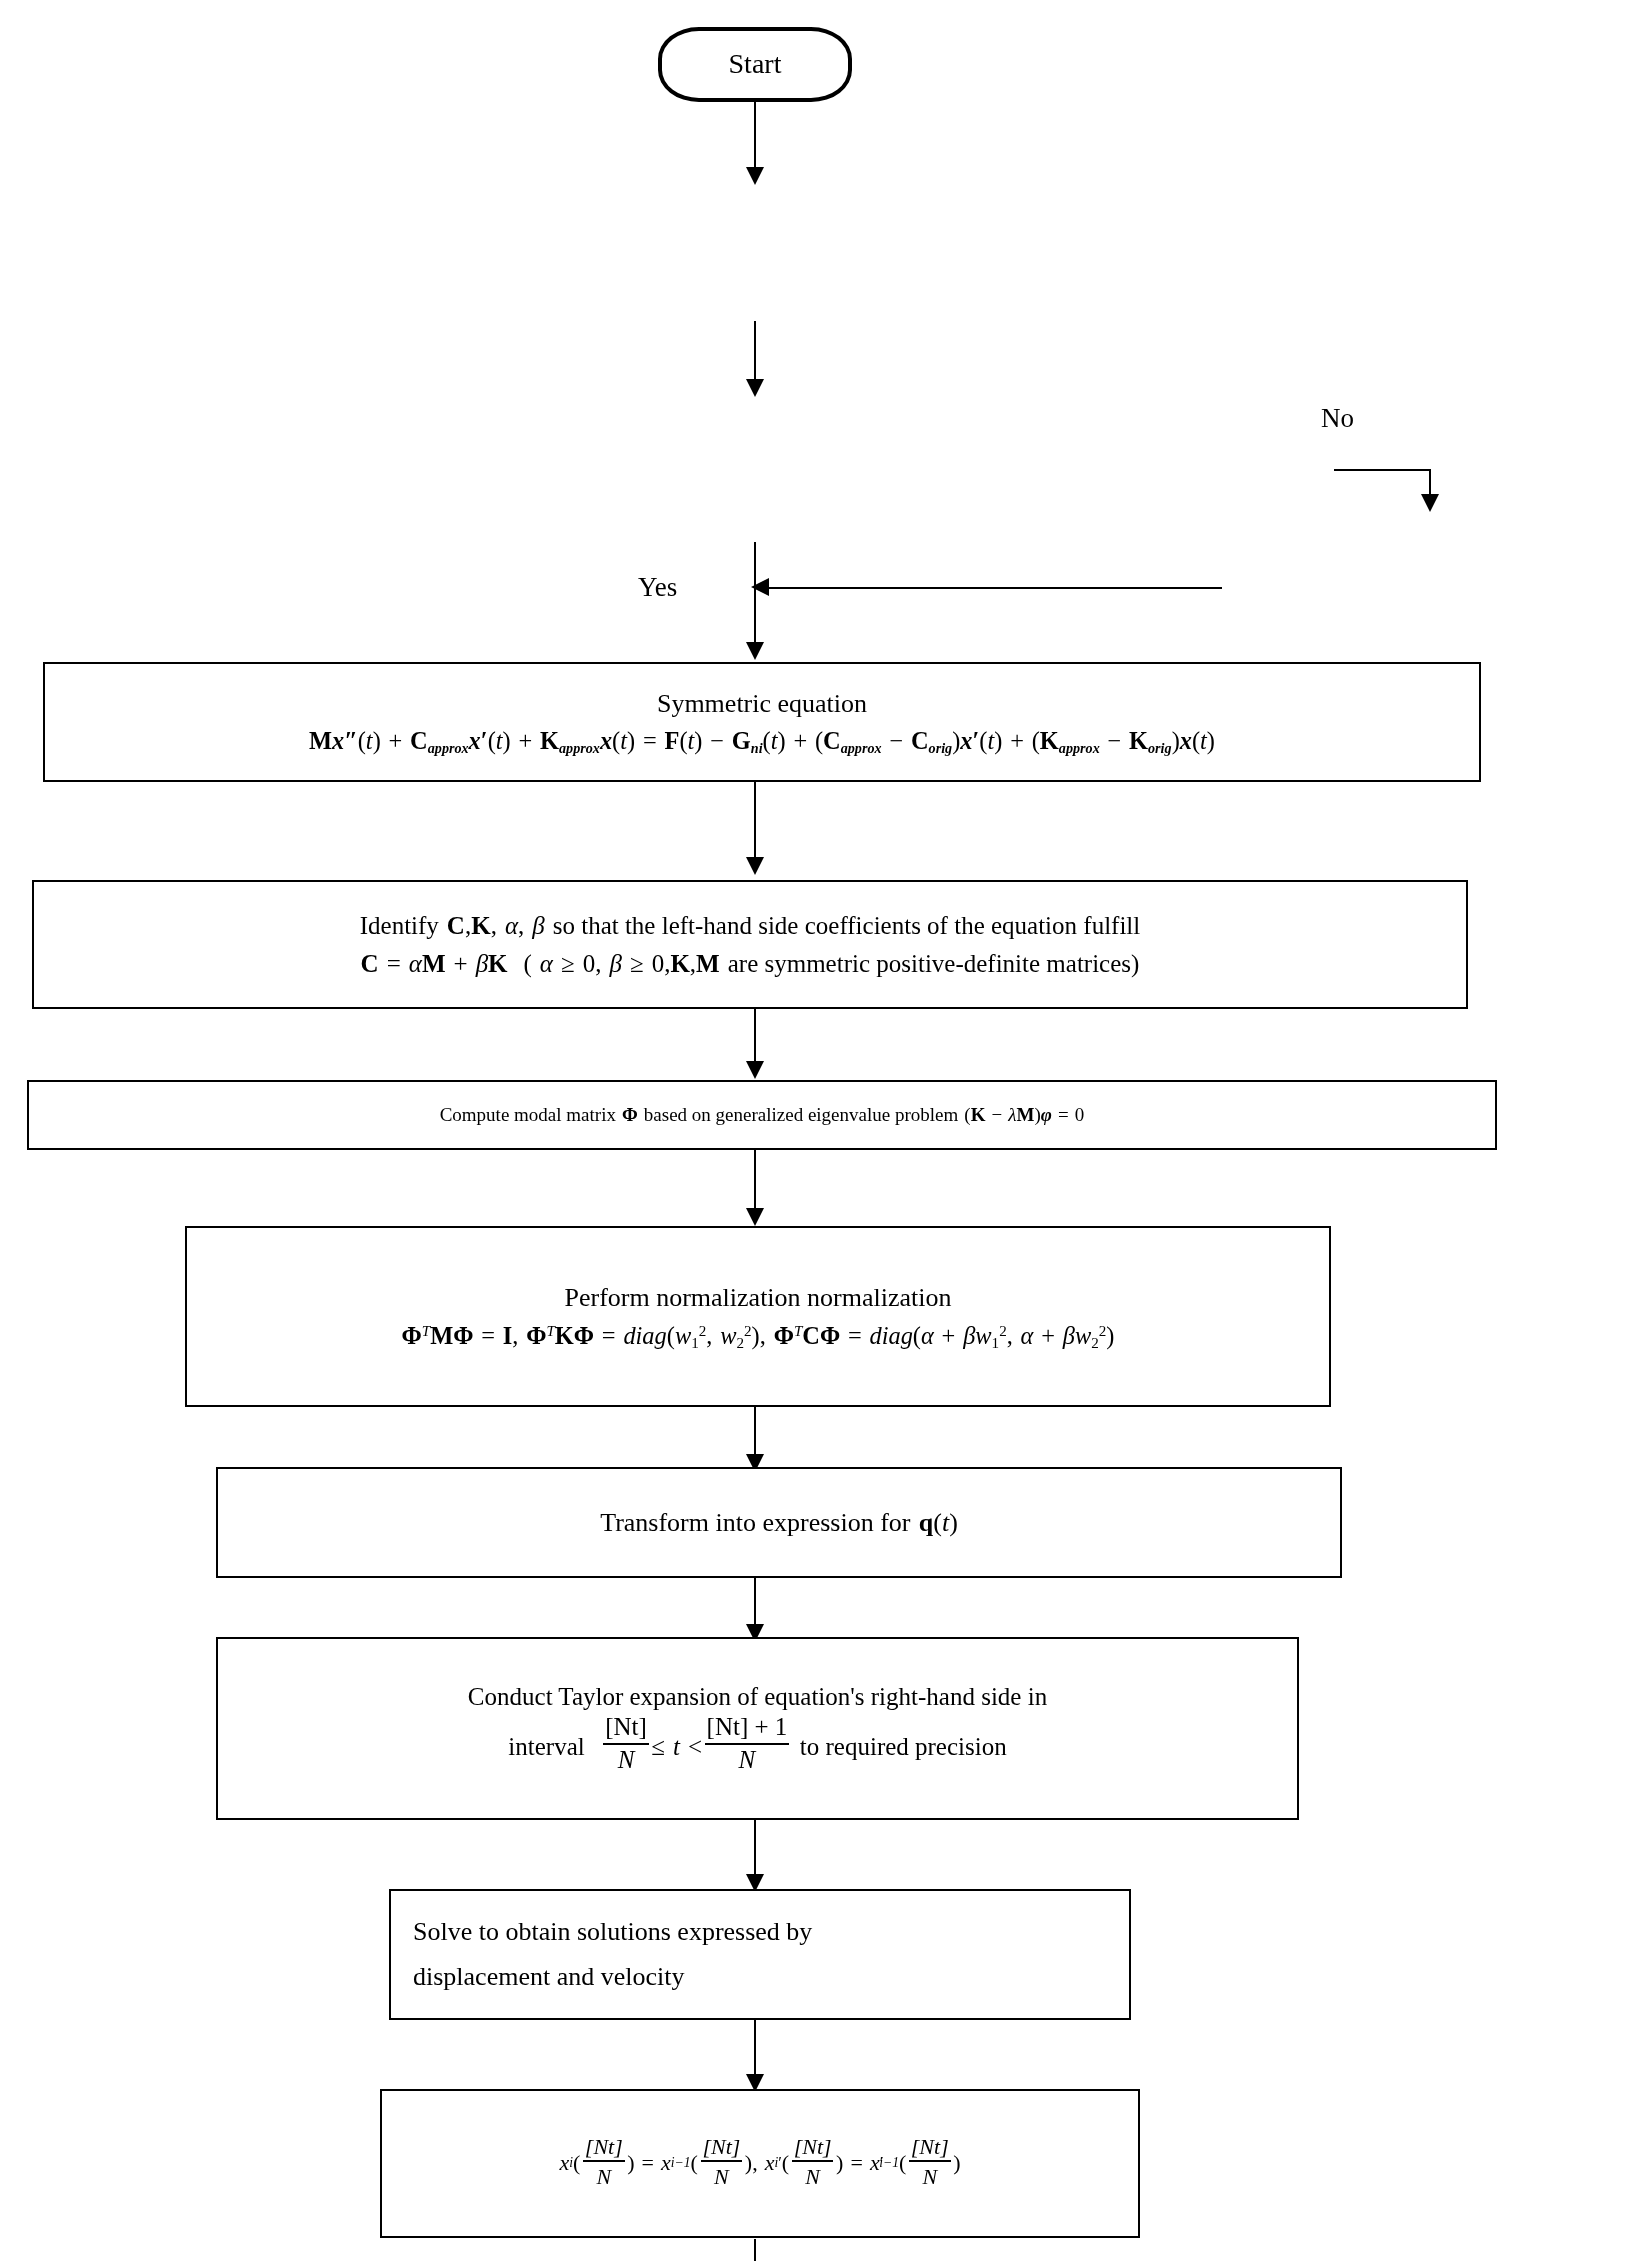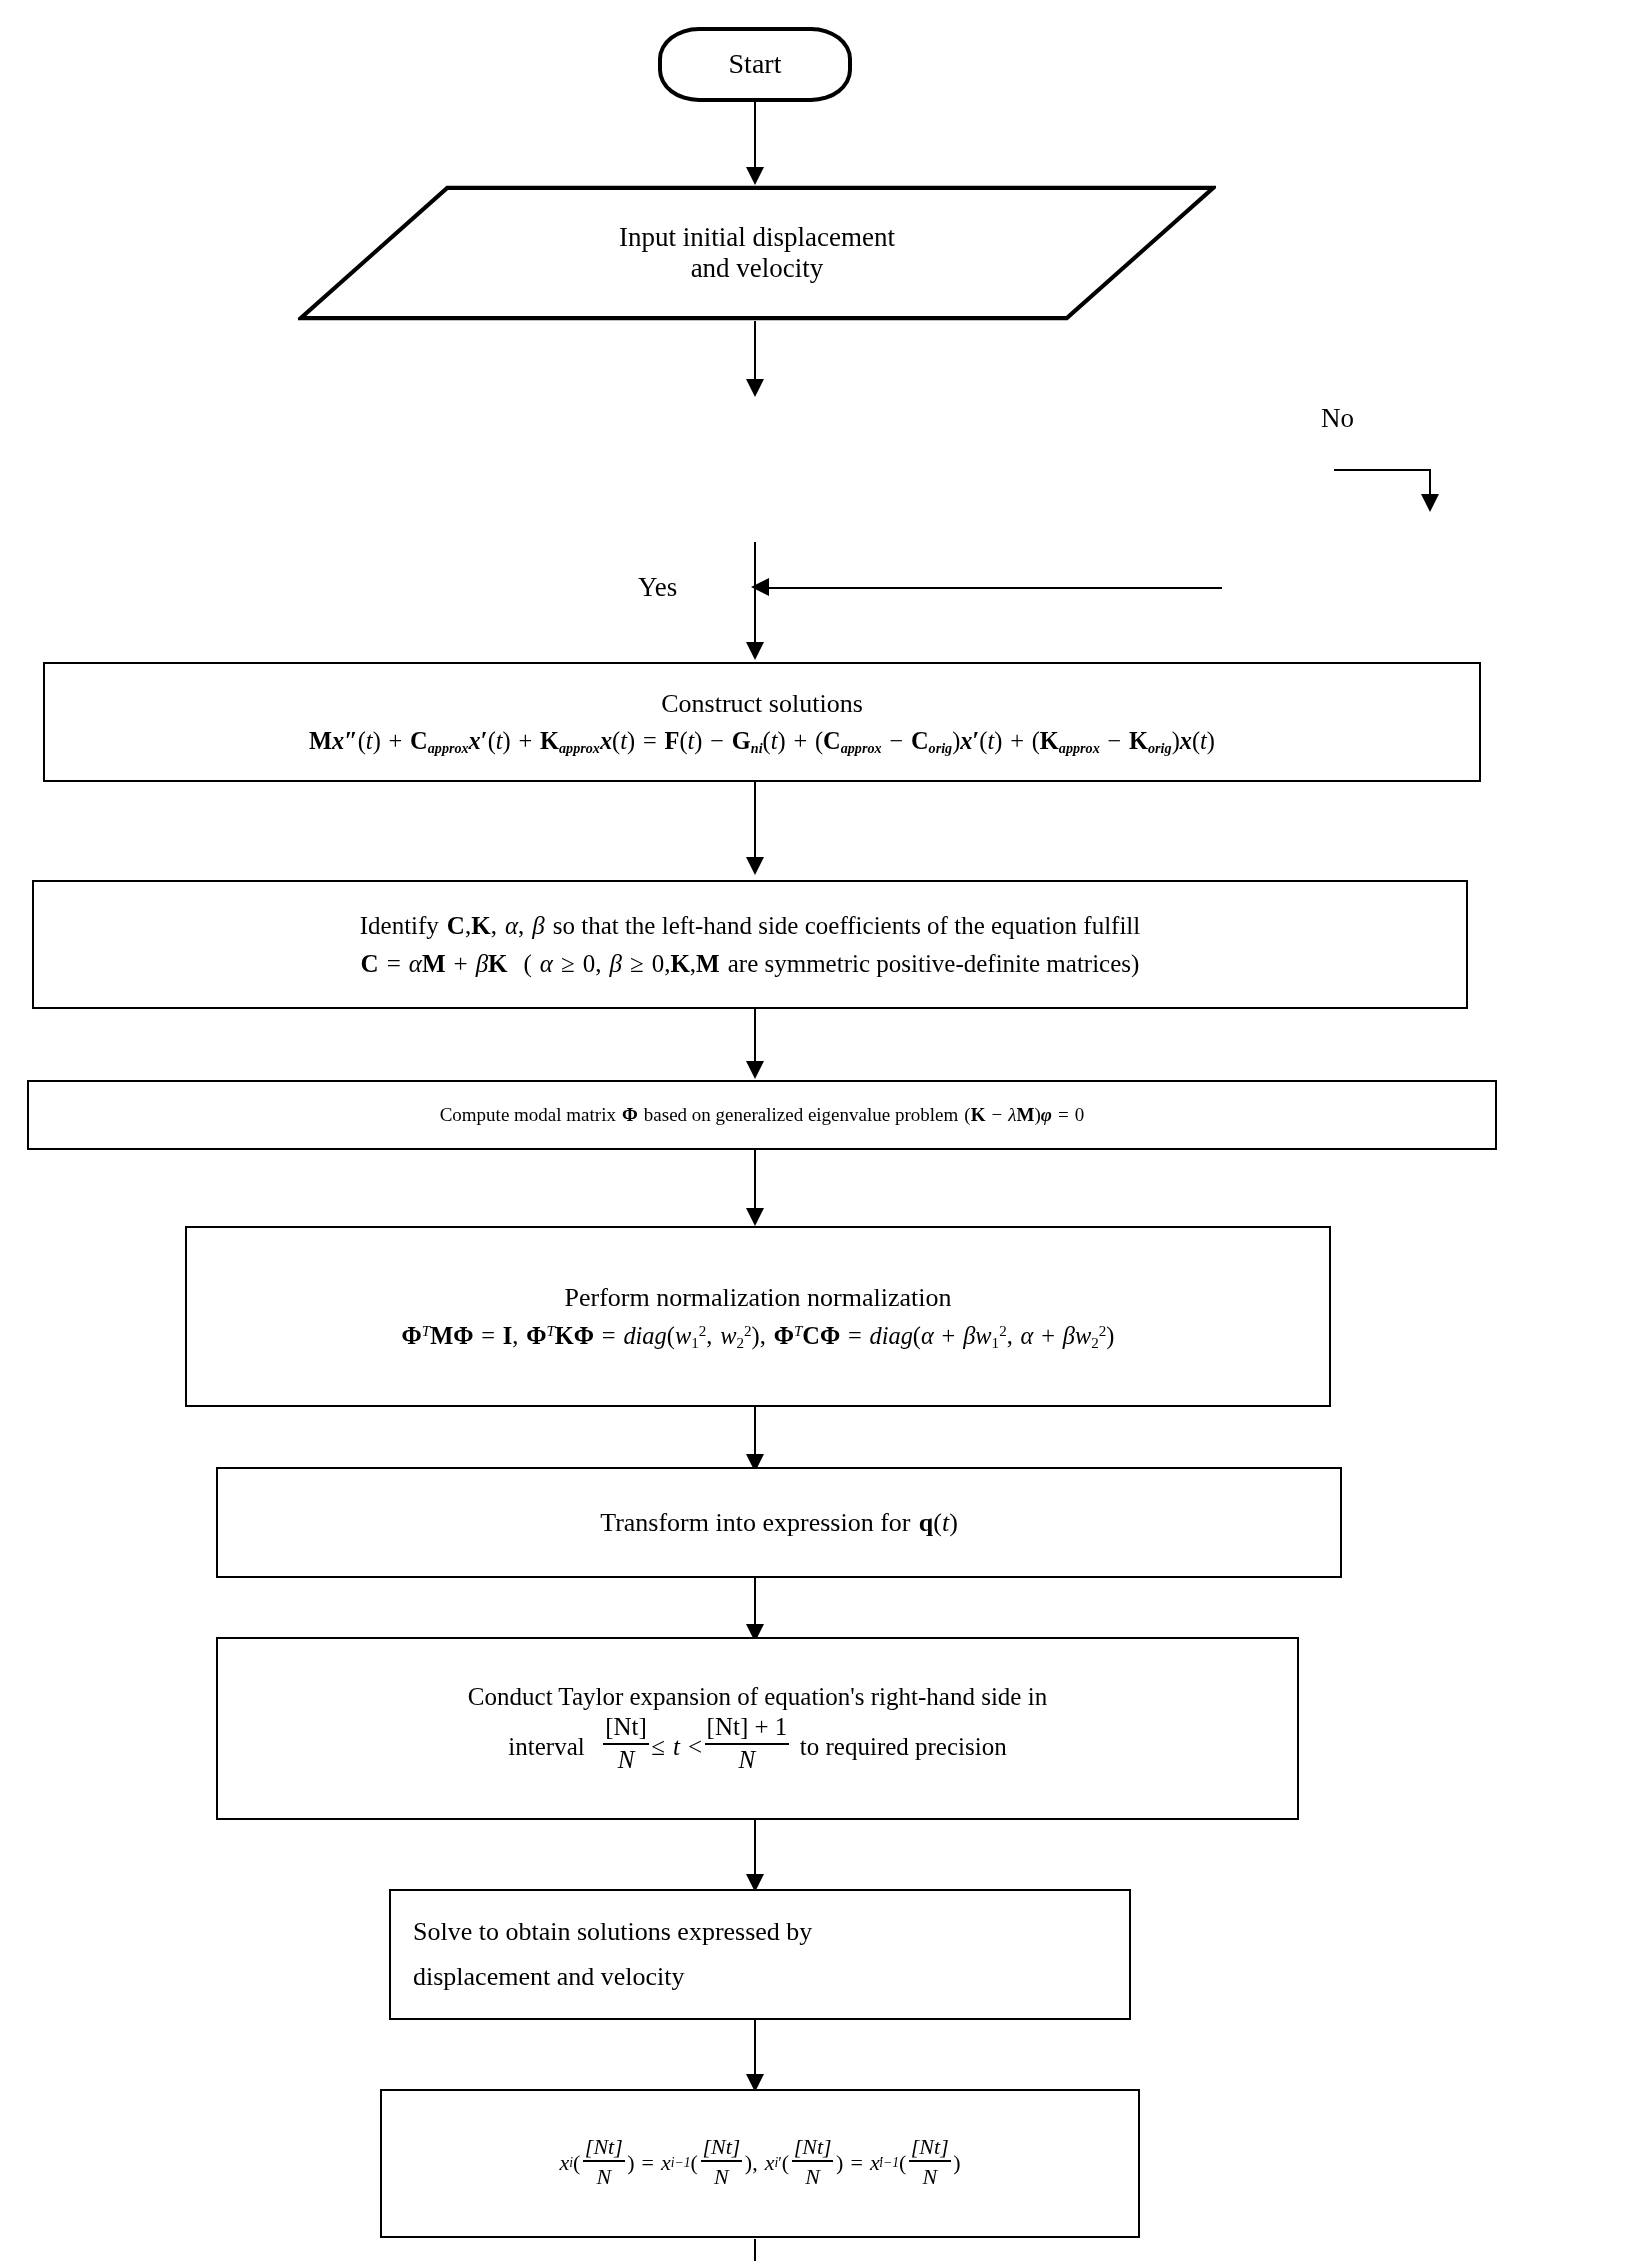--- a/index.html
+++ b/index.html
@@ -112,50 +112,41 @@
 
 <div id="canvas">
 
   <div class="node terminal" style="left:658px; top:27px; width:194px; height:75px; font-size:28px;align-items:center;">
     <span class="line">Start</span>
   </div>
 
   <div class="conn vline" style="left:754px; top:102px; width:2.3px; height:68px;"></div>
   <div class="arrow-down" style="left:746px; top:167px;"></div>
 
-  <div class="para-wrap" style="left:298px; top:185px; width:918px; height:136px;">
-    <svg width="918" height="136" viewBox="0 0 2030 300">
-      <polygon points="330,6 2024,6 1700,294 6,294" fill="#ffffff" stroke="#000000" stroke-width="9"></polygon>
-    </svg>
-    <div class="para-text" style="font-size:27px;">
-      <span class="line">Input initial displacement</span>
-      <span class="line">and velocity</span>
-    </div>
-  </div>
 
   <div class="conn vline" style="left:754px; top:321px; width:2.3px; height:61px;"></div>
   <div class="arrow-down" style="left:746px; top:379px;"></div>
 
 
   <div class="edge-label" style="left:1321px; top:403px; font-size:27px;">No</div>
   <div class="conn hline" style="left:1334px; top:469px; width:97px; height:2.3px;"></div>
   <div class="conn vline" style="left:1429px; top:469px; width:2.3px; height:41px;"></div>
   <div class="arrow-down" style="left:1421px; top:494px;"></div>
 
 
   <div class="conn vline" style="left:1220px; top:587px; width:2.3px; height:2.3px;"></div>
   <div class="conn hline" style="left:769px; top:587px; width:452px; height:2.3px;"></div>
   <div class="arrow-left" style="left:751px; top:578px;"></div>
 
   <div class="edge-label" style="left:638px; top:572px; font-size:27px;">Yes</div>
   <div class="conn vline" style="left:754px; top:542px; width:2.3px; height:104px;"></div>
   <div class="arrow-down" style="left:746px; top:642px;"></div>
 
   <div class="node rect" style="left:43px; top:662px; width:1438px; height:120px;">
-    <span class="line" style="font-size:26px; margin-bottom:6.3px;">Construct solutions</span>
+    <span class="line" style="font-size:26px; margin-bottom:6.3px;">Symmetric equation</span>
     <span class="mathline" style="font-size:24.4px;">
       <span class="bf">M</span><span class="bf it">x</span><span class="bf">″</span>(<span class="it">t</span>)<span class="sp"></span>+<span class="sp"></span><span class="bf">C</span><sub class="it2">approx</sub><span class="bf it">x</span><span class="bf">′</span>(<span class="it">t</span>)<span class="sp"></span>+<span class="sp"></span><span class="bf">K</span><sub class="it2">approx</sub><span class="bf it">x</span>(<span class="it">t</span>)<span class="sp"></span>=<span class="sp"></span><span class="bf">F</span>(<span class="it">t</span>)<span class="sp"></span>−<span class="sp"></span><span class="bf">G</span><sub class="it2">ni</sub>(<span class="it">t</span>)<span class="sp"></span>+<span class="sp"></span>(<span class="bf">C</span><sub class="it2">approx</sub><span class="sp"></span>−<span class="sp"></span><span class="bf">C</span><sub class="it2">orig</sub>)<span class="bf it">x</span><span class="bf">′</span>(<span class="it">t</span>)<span class="sp"></span>+<span class="sp"></span>(<span class="bf">K</span><sub class="it2">approx</sub><span class="sp"></span>−<span class="sp"></span><span class="bf">K</span><sub class="it2">orig</sub>)<span class="bf it">x</span>(<span class="it">t</span>)
     </span>
   </div>
 
   <div class="conn vline" style="left:754px; top:781px; width:2.3px; height:79px;"></div>
   <div class="arrow-down" style="left:746px; top:857px;"></div>
 
   <div class="node rect" style="left:32px; top:880px; width:1436px; height:129px;">
     <span class="mathline" style="font-size:25px; margin-bottom:10px;">

